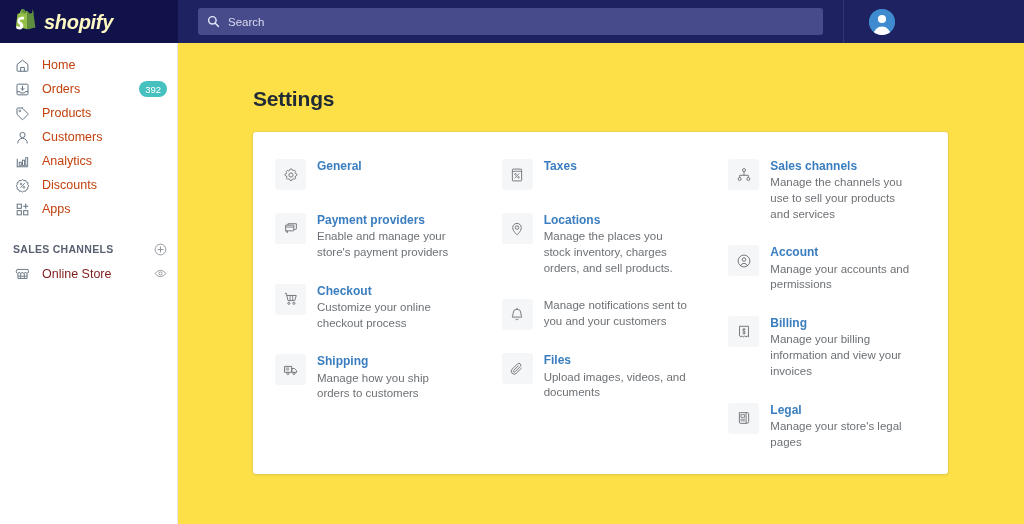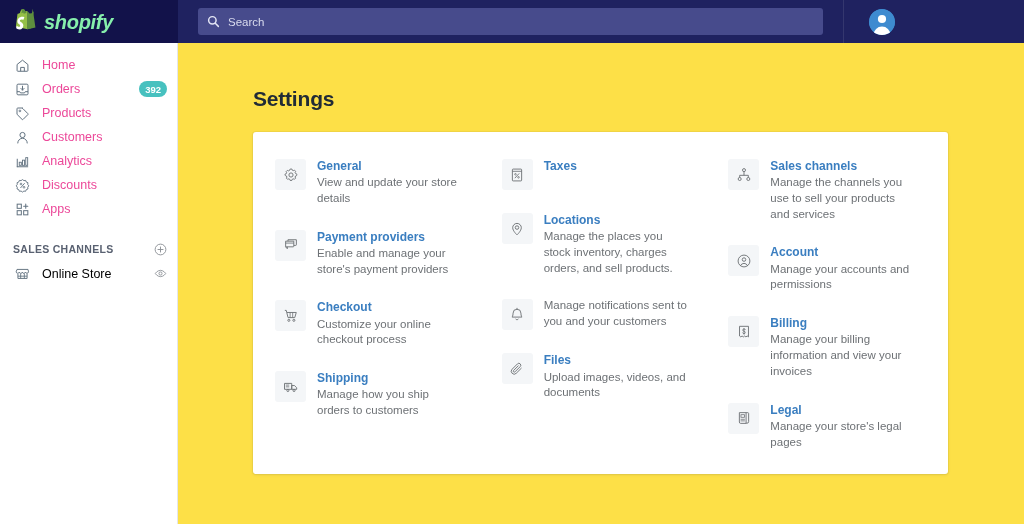--- a/index.html
+++ b/index.html
@@ -18,21 +18,21 @@
     display: flex; align-items: center;
     position: relative; z-index: 5;
   }
   .brand {
     width: 178px; min-width: 178px; height: 43px;
     display: flex; align-items: center; padding-left: 13px;
     background: #12124a;
   }
   .brand-bag { width: 23px; height: 25px; margin-right: 8px; flex: none; }
   .brand-word {
-    color: #86efac; font-size: 20px; font-style: italic; font-weight: bold;
+    color: #fef9c3; font-size: 20px; font-style: italic; font-weight: bold;
     letter-spacing: -0.3px; line-height: 1;
   }
   .search-wrap { flex: 1; display: flex; align-items: center; padding: 0 20px; }
   .search-box {
     width: 625px; height: 27px;
     background: #474b8c; border-radius: 3px;
     display: flex; align-items: center; padding: 0 9px;
   }
   .search-icon { flex: none; margin-right: 8px; display: flex; }
   .search-ph { color: #d9dbee; font-size: 11.5px; }
@@ -57,39 +57,39 @@
     border-right: 1px solid #e4e6ea;
     padding-top: 10px;
   }
   .nav-item {
     height: 24px; display: flex; align-items: center;
     padding: 0 10px 0 13px; margin-bottom: 0;
     cursor: pointer; position: relative;
   }
   .nav-item + .nav-item { margin-top: 0; }
   .nav-ico { width: 18px; min-width: 18px; display: flex; align-items: center; justify-content: center; margin-right: 11px; }
-  .nav-label { font-size: 12.5px; color: #ec4899; flex: 1; white-space: nowrap; }
+  .nav-label { font-size: 12.5px; color: #c2410c; flex: 1; white-space: nowrap; }
   .badge {
     background: #47c1bf; color: #fff;
-    font-size: 9.5px; font-weight: bold;
+    font-size: 9.5px; font-weight: normal;
     border-radius: 9px; padding: 4px 6px 2px;
     line-height: 1.15;
   }
   .nav-spacer { height: 17px; }
   .section-head {
     display: flex; align-items: center;
     padding: 0 10px 0 13px; height: 22px;
   }
   .section-title {
     font-size: 10.5px; font-weight: bold; color: #596171;
     letter-spacing: 0.3px; flex: 1;
   }
   .chan-item { height: 27px; display: flex; align-items: center; padding: 0 10px 0 13px; cursor: pointer; }
   .chan-ico { width: 18px; min-width: 18px; display: flex; align-items: center; justify-content: center; margin-right: 11px; }
-  .chan-label { font-size: 12.5px; color: #000000; flex: 1; }
+  .chan-label { font-size: 12.5px; color: #7f1d1d; flex: 1; }
 
   
   .main { flex: 1; background: #fde047; padding: 44px 0 0 75px; overflow: hidden; }
   .page-title { font-size: 21px; font-weight: bold; color: #212b36; letter-spacing: -0.2px; margin-bottom: 21px; }
   .card {
     width: 695px; background: #fff;
     border-radius: 3px;
     box-shadow: 0 0 0 1px rgba(63,63,68,0.05), 0 1px 3px rgba(63,63,68,0.12);
     padding: 26px 22px 24px 22px;
   }
@@ -276,21 +276,20 @@
           <div class="col">
             <div class="setting">
               <span class="s-icon-tile">
                 <svg width="16" height="16" viewBox="0 0 20 20">
                     <path d="M10 2.4l1.1.22.5 1.38 1.3.55 1.3-.67.8.8.78.8-.67 1.3.55 1.3 1.38.5.22 1.1-.22 1.1-1.38.5-.55 1.3.67 1.3-1.58 1.58-1.3-.67-1.3.55-.5 1.38-1.1.22-1.1-.22-.5-1.38-1.3-.55-1.3.67-1.58-1.58.67-1.3-.55-1.3-1.38-.5L2.4 10l.22-1.1 1.38-.5.55-1.3-.67-1.3L5.46 4.2l1.3.67 1.3-.55.5-1.38z" fill="none" stroke="#6d7175" stroke-width="1.15" stroke-linejoin="round"></path>
                     <circle cx="10" cy="10" r="2.6" fill="none" stroke="#6d7175" stroke-width="1.15"></circle>
                   </svg>
               </span>
               <span class="s-text">
                 <span class="s-title" style="display:block">General</span>
-                <span class="s-desc" style="display:block">View and update your store details</span>
               </span>
             </div>
 
             <div class="setting">
               <span class="s-icon-tile">
                 <svg width="16" height="16" viewBox="0 0 20 20">
                     <path d="M3.3 5.2h10.2v6.3a.8.8 0 0 1-.8.8H3.3z" fill="none" stroke="#6d7175" stroke-width="1.15" stroke-linejoin="round"></path>
                     <path d="M6.2 5.2V3.4h10.5v6.3a.8.8 0 0 1-.8.8h-2.4" fill="none" stroke="#6d7175" stroke-width="1.15" stroke-linejoin="round"></path>
                     <path d="M3.3 12.3l2.1 2.4v-2.4" fill="none" stroke="#6d7175" stroke-width="1.15" stroke-linejoin="round"></path>
                     <path d="M3.3 7.6h10.2" fill="none" stroke="#6d7175" stroke-width="1.05"></path>

